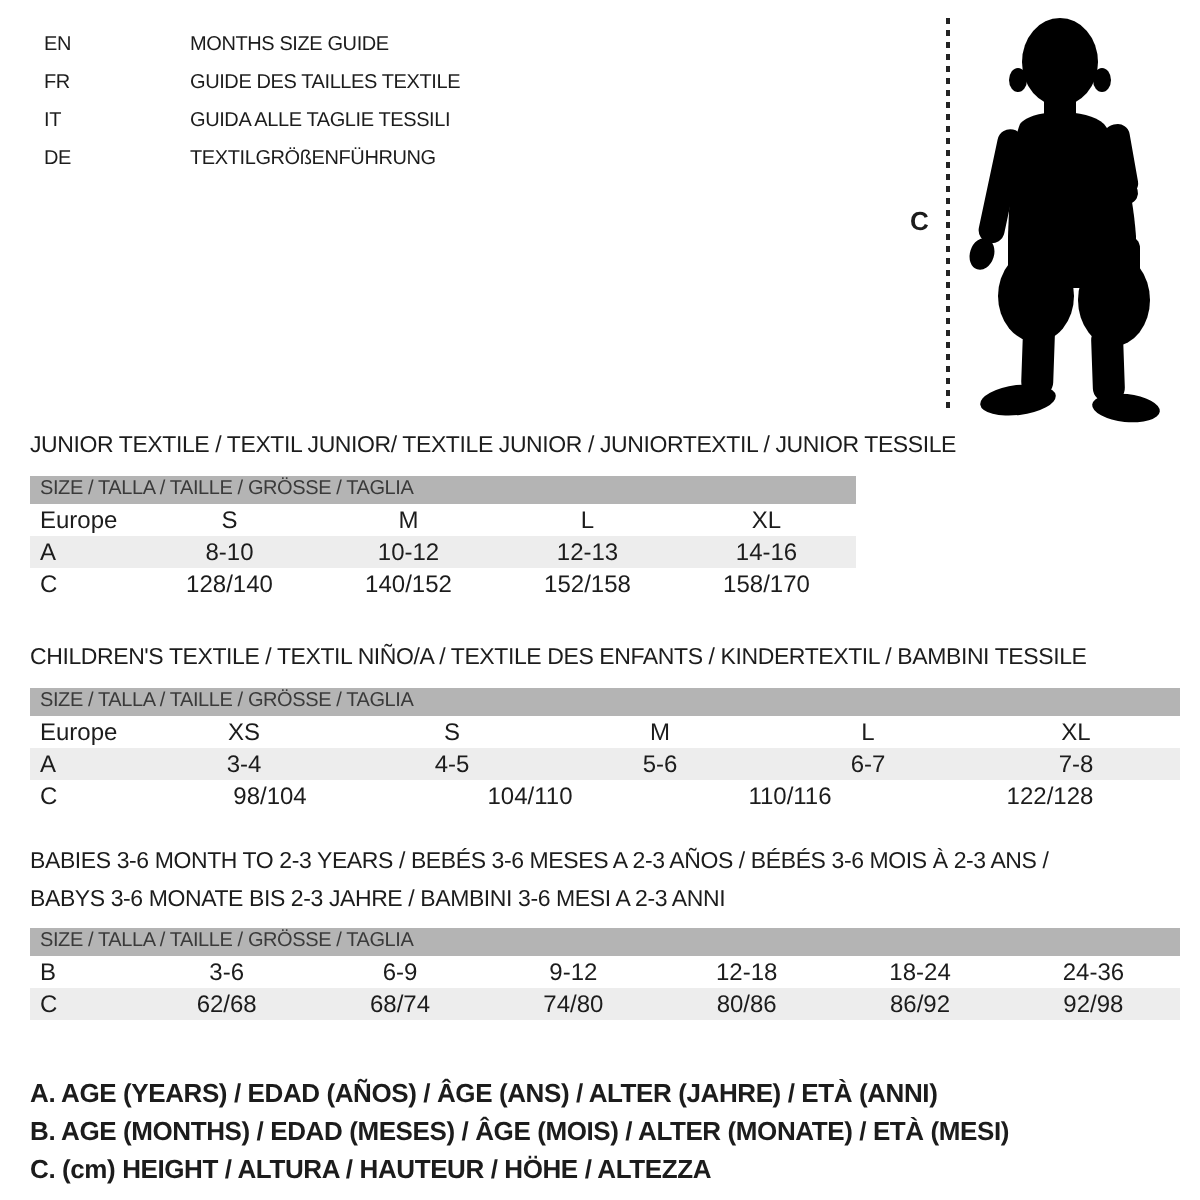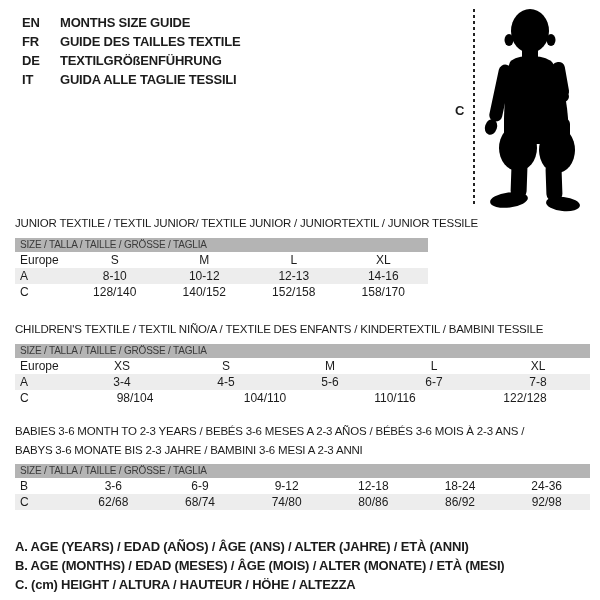--- a/index.html
+++ b/index.html
@@ -3,22 +3,22 @@
 <meta charset="utf-8">
 <style>
   html,body{margin:0;padding:0;background:#fff;}
   .canvas{
     position:relative;width:600px;height:600px;background:#ffffff;
     font-family:"Liberation Sans",sans-serif;color:var(--text,#1c1c1c);
     overflow:hidden;
   }
   
   .lang-block{position:absolute;top:13px;left:22px;}
-  .lang-row{display:flex;height:19px;line-height:19px;font-weight:bold;
-    font-size:13px;letter-spacing:-0.2px;}
+  .lang-row{display:flex;height:19px;line-height:19px;font-weight:normal;
+    font-size:10px;letter-spacing:-0.2px;gap:35px;}
   .lang-code{width:38px;}
   
   .dash-line{position:absolute;left:473px;top:9px;width:2px;height:196px;
     background:repeating-linear-gradient(to bottom,#222 0 3px,transparent 3px 6px);}
   .c-label{position:absolute;left:455px;top:103px;font-weight:bold;font-size:13px;}
   .baby-svg{position:absolute;left:480px;top:0;}
   
   .table-block{position:absolute;left:15px;}
   .tbl-title{position:absolute;top:0;left:0;width:578px;font-weight:normal;
     font-size:11.5px;line-height:19px;letter-spacing:-0.2px;white-space:pre-line;margin:0;}
@@ -48,26 +48,26 @@
   <div class="lang-block">
     <div class="lang-row">
       <span class="lang-code">EN</span>
       <span class="lang-label">MONTHS SIZE GUIDE</span>
     </div>
     <div class="lang-row">
       <span class="lang-code">FR</span>
       <span class="lang-label">GUIDE DES TAILLES TEXTILE</span>
     </div>
     <div class="lang-row">
+      <span class="lang-code">IT</span>
+      <span class="lang-label">GUIDA ALLE TAGLIE TESSILI</span>
+    </div>
+    <div class="lang-row">
       <span class="lang-code">DE</span>
       <span class="lang-label">TEXTILGRÖßENFÜHRUNG</span>
-    </div>
-    <div class="lang-row">
-      <span class="lang-code">IT</span>
-      <span class="lang-label">GUIDA ALLE TAGLIE TESSILI</span>
     </div>
   </div>
 
   <div class="dash-line"></div>
   <div class="c-label">C</div>
   <svg class="baby-svg" width="120" height="215" viewBox="0 0 120 215" xmlns="http://www.w3.org/2000/svg">
     <g fill="#000000">
       <ellipse cx="50" cy="31" rx="19" ry="22"></ellipse>
       <ellipse cx="29" cy="40" rx="4.5" ry="6"></ellipse>
       <ellipse cx="71" cy="40" rx="4.5" ry="6"></ellipse>

